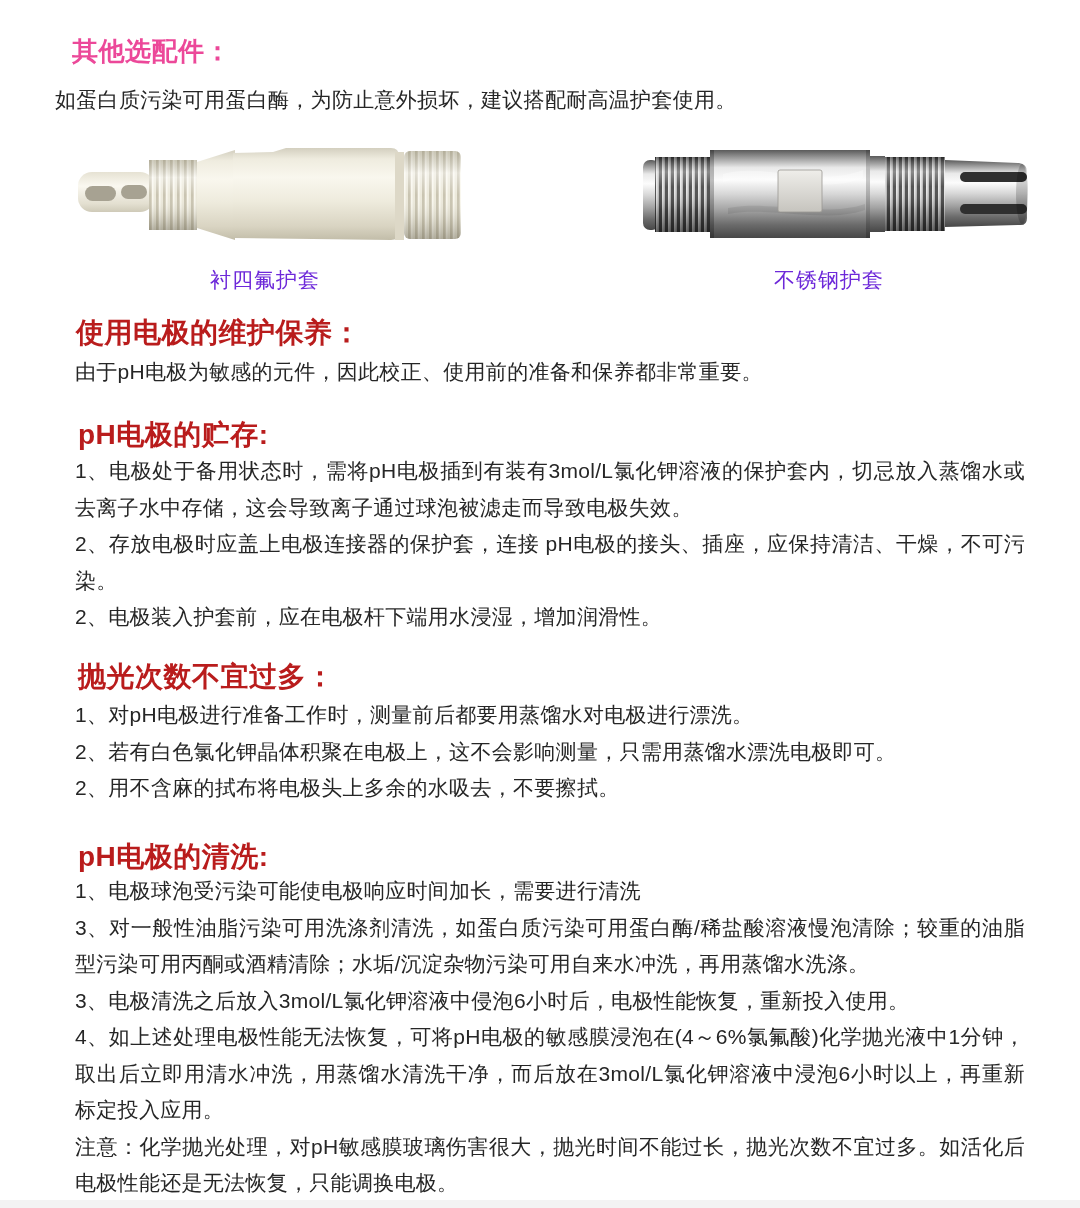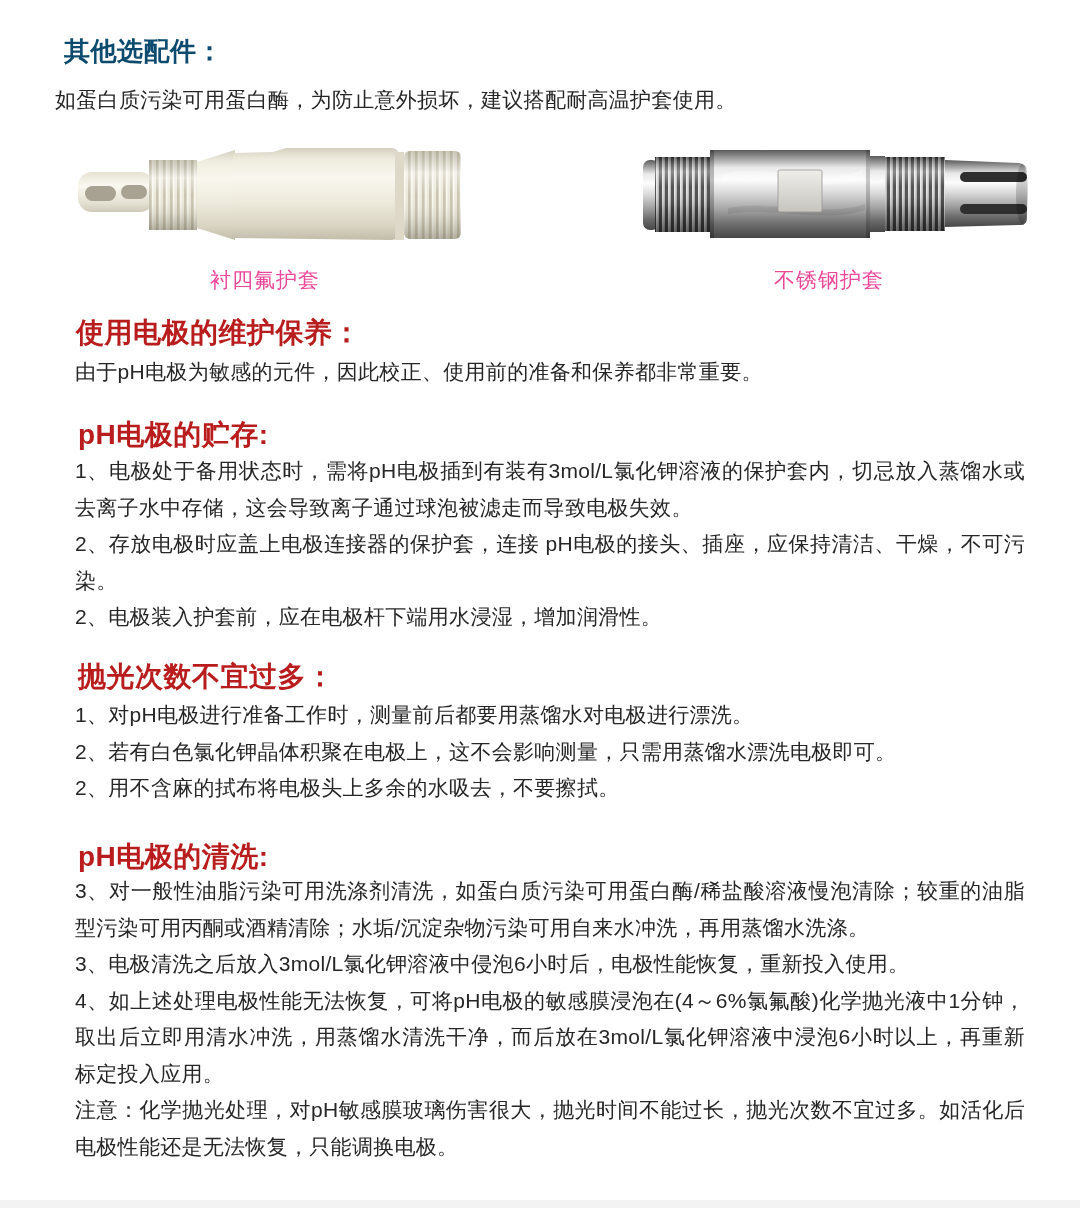--- a/index.html
+++ b/index.html
@@ -5,22 +5,22 @@
   html,body{margin:0;padding:0;background:#ffffff;}
   .page{
     position:relative;
     width:1080px;height:1208px;
     background:#ffffff;
     font-family:"Liberation Sans","DejaVu Sans",sans-serif;
     color:#262626;
     overflow:hidden;
   }
   .h1{
-    position:absolute;left:64px;top:34px;
-    font-size:26px;font-weight:700;color:#0c4a6e;
+    position:absolute;left:72px;top:34px;
+    font-size:26px;font-weight:700;color:#ec4899;
     margin:0;letter-spacing:0.5px;
   }
   .h2{
     position:absolute;
     font-size:28px;font-weight:700;color:#b91c1c;
     margin:0;letter-spacing:0.5px;
   }
   .body-line{
     position:absolute;margin:0;
     font-size:21px;font-weight:500;line-height:28px;
@@ -30,21 +30,21 @@
     position:absolute;left:75px;width:950px;
   }
   .list p{
     margin:0;font-size:21px;font-weight:500;
     line-height:36.5px;letter-spacing:0.3px;
     text-align:justify;
   }
   .figure{position:absolute;}
   .caption{
     position:absolute;top:266px;
-    font-size:21px;font-weight:500;color:#ec4899;
+    font-size:21px;font-weight:500;color:#6d28d9;
     text-align:center;letter-spacing:1px;
   }
   .caption.left{left:65px;width:400px;}
   .caption.right{left:623px;width:412px;}
   .footer-strip{
     position:absolute;left:0;bottom:0;width:100%;height:8px;
     background:#f3f3f3;
   }
 </style>
 </head>
@@ -175,20 +175,21 @@
 
   <h2 class="h2" style="left:78px;top:658px;">抛光次数不宜过多：</h2>
   <div class="list" style="top:697px;">
     <p>1、对pH电极进行准备工作时，测量前后都要用蒸馏水对电极进行漂洗。</p>
     <p>2、若有白色氯化钾晶体积聚在电极上，这不会影响测量，只需用蒸馏水漂洗电极即可。</p>
     <p>2、用不含麻的拭布将电极头上多余的水吸去，不要擦拭。</p>
   </div>
 
   <h2 class="h2" style="left:78px;top:838px;">pH电极的清洗:</h2>
   <div class="list" style="top:873px;">
+    <p>1、电极球泡受污染可能使电极响应时间加长，需要进行清洗</p>
     <p>3、对一般性油脂污染可用洗涤剂清洗，如蛋白质污染可用蛋白酶/稀盐酸溶液慢泡清除；较重的油脂型污染可用丙酮或酒精清除；水垢/沉淀杂物污染可用自来水冲洗，再用蒸馏水洗涤。</p>
     <p>3、电极清洗之后放入3mol/L氯化钾溶液中侵泡6小时后，电极性能恢复，重新投入使用。</p>
     <p>4、如上述处理电极性能无法恢复，可将pH电极的敏感膜浸泡在(4～6%氯氟酸)化学抛光液中1分钟，取出后立即用清水冲洗，用蒸馏水清洗干净，而后放在3mol/L氯化钾溶液中浸泡6小时以上，再重新标定投入应用。</p>
     <p>注意：化学抛光处理，对pH敏感膜玻璃伤害很大，抛光时间不能过长，抛光次数不宜过多。如活化后电极性能还是无法恢复，只能调换电极。</p>
   </div>
 
   <div class="footer-strip"></div>
 </div>
 
 </body></html>

